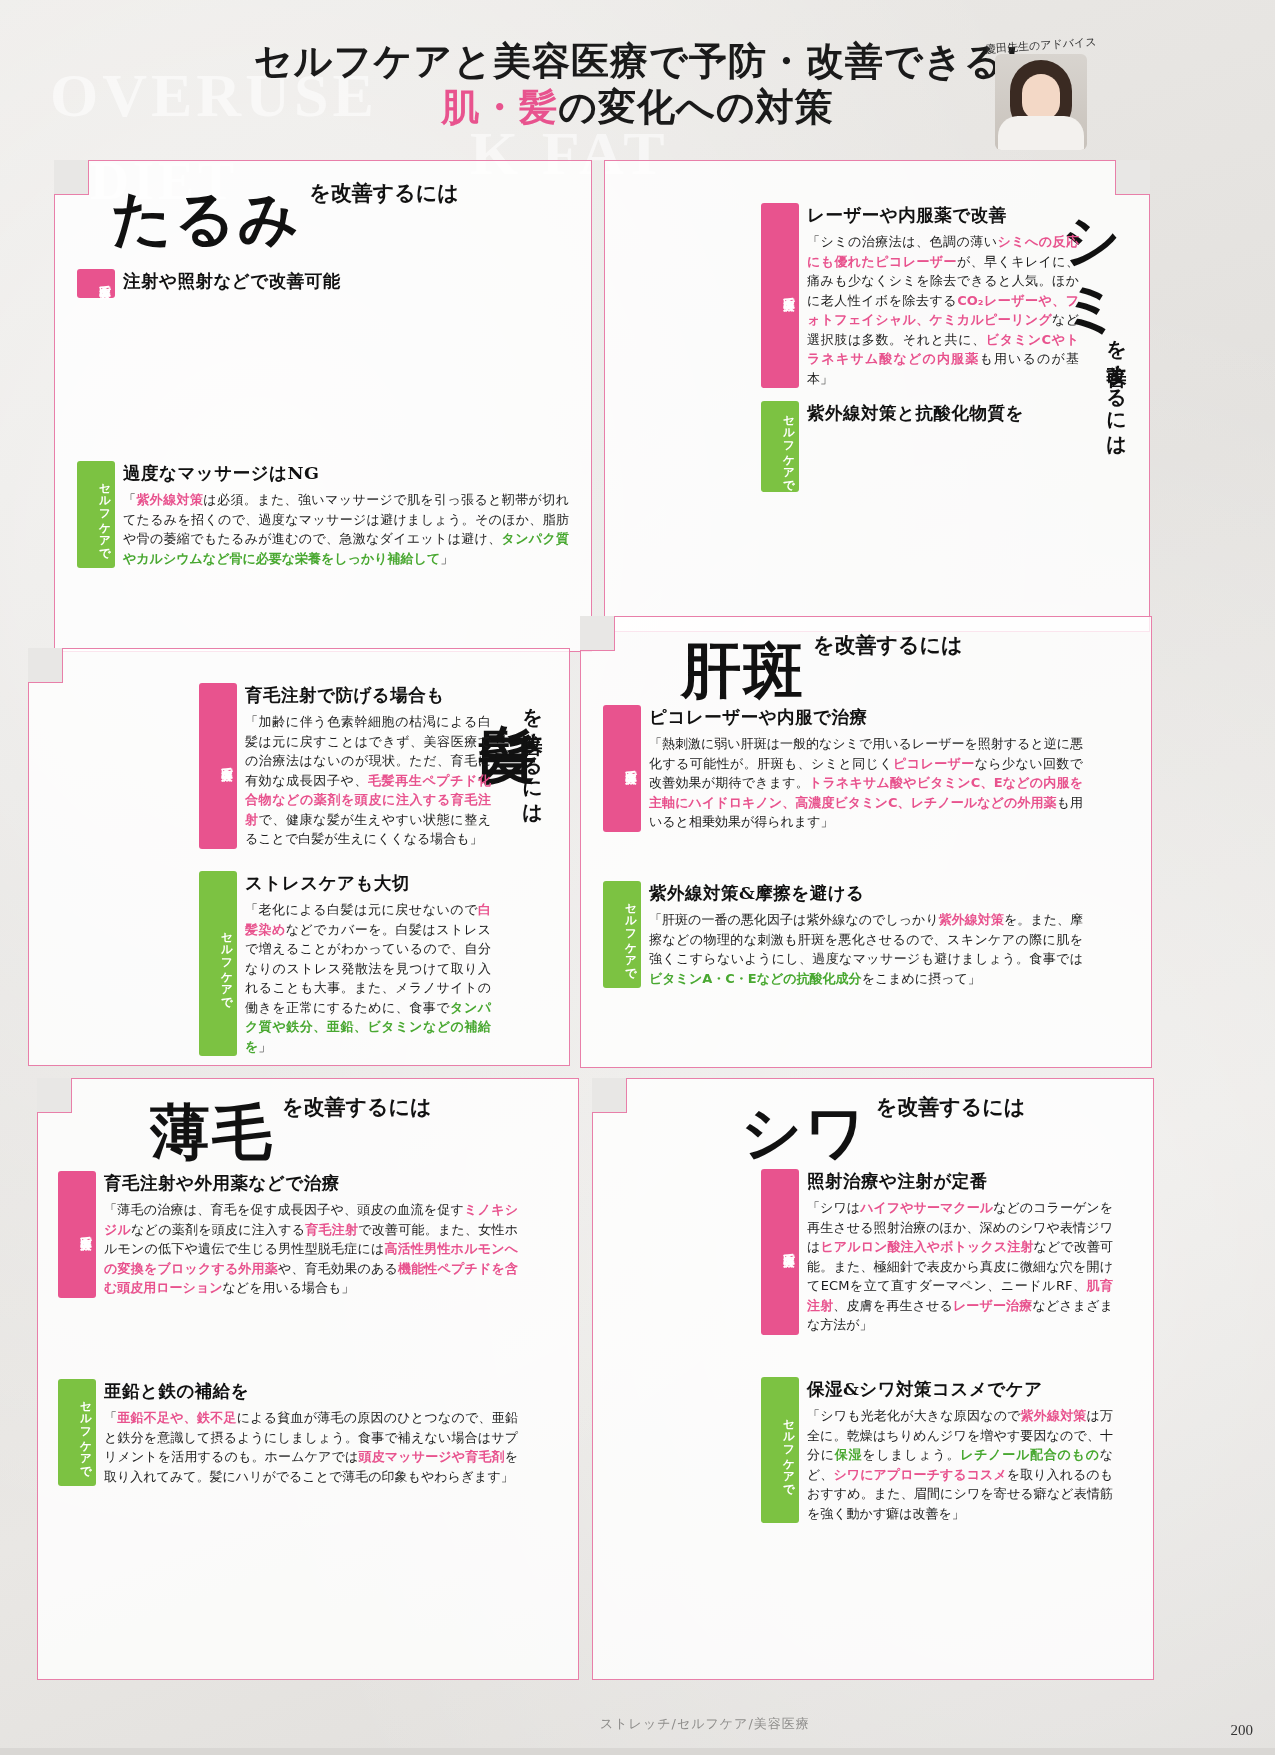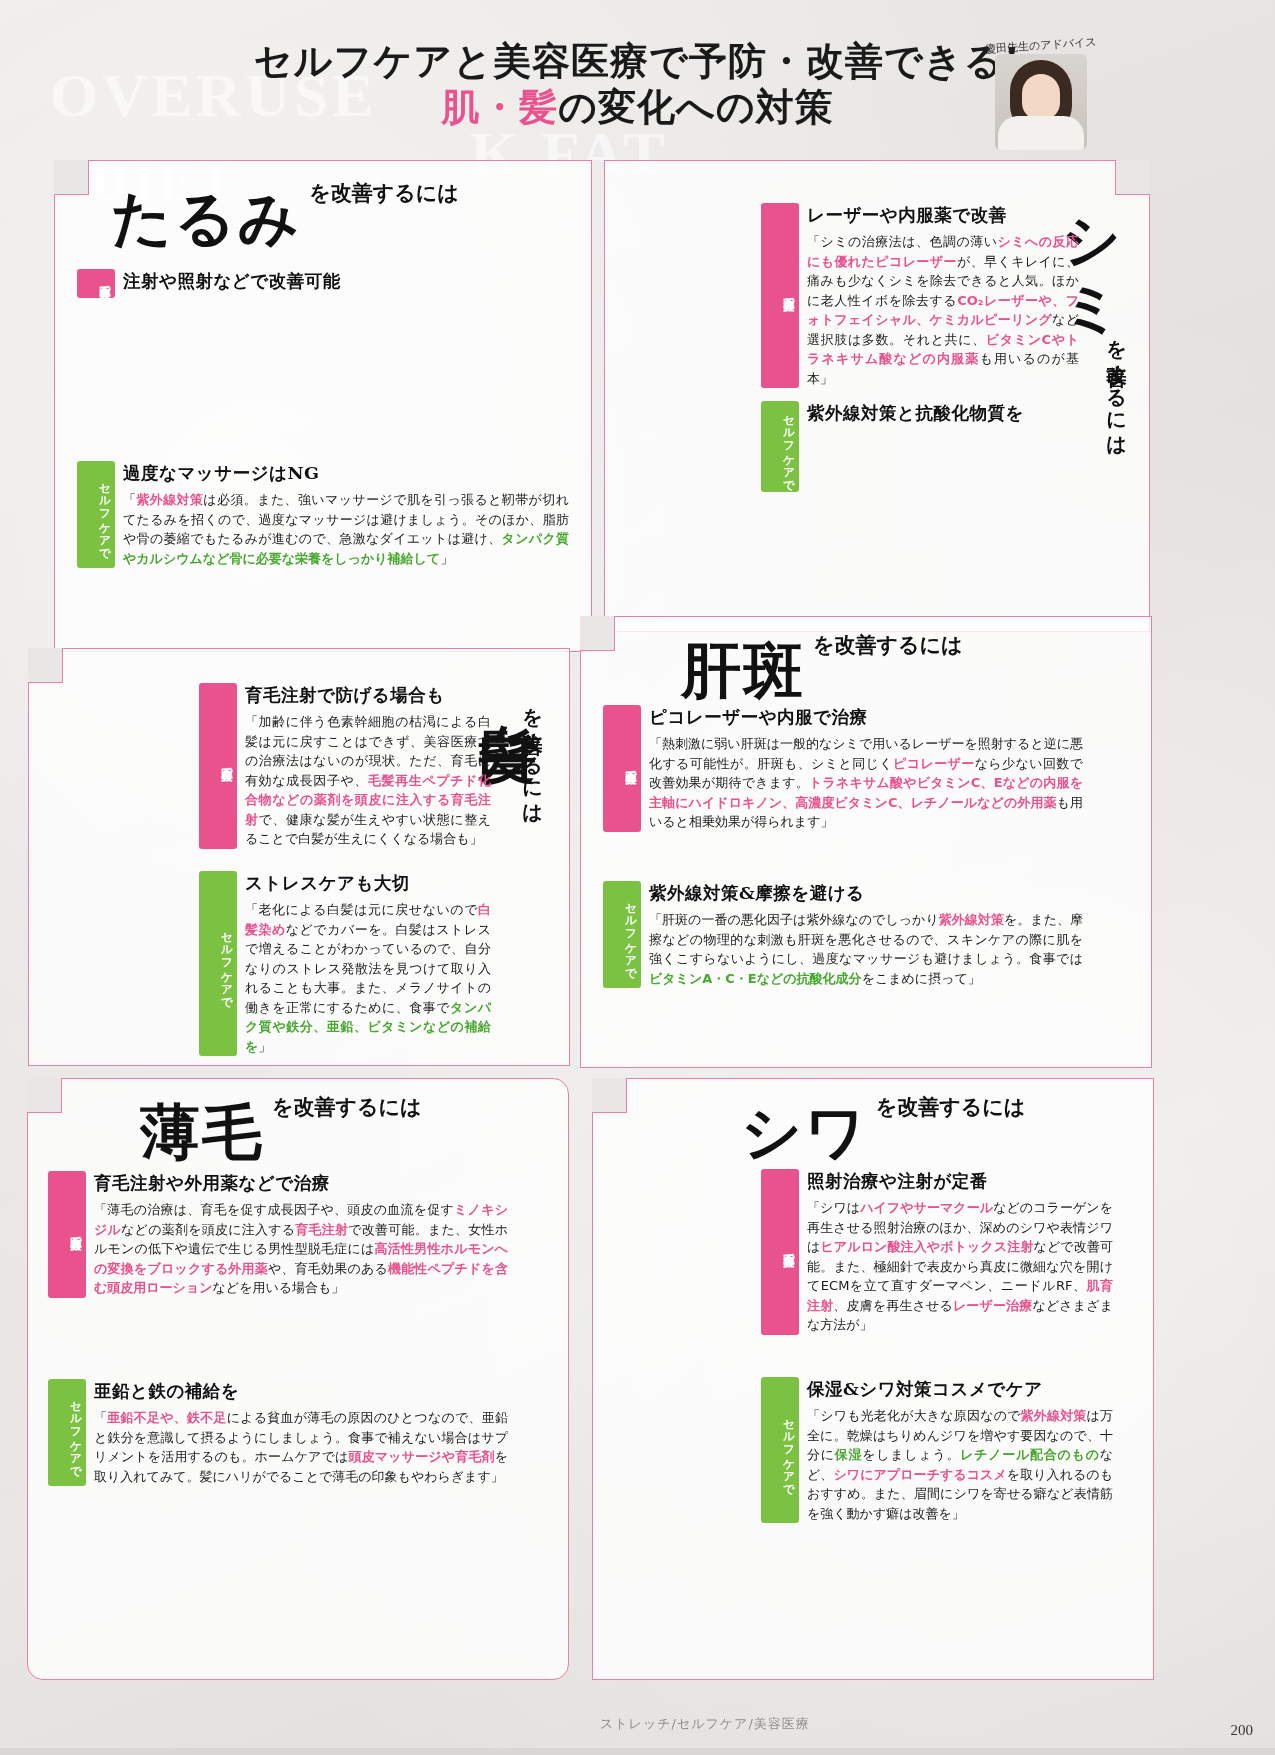--- a/index.html
+++ b/index.html
@@ -226,21 +226,21 @@
 
     <div class="block" style="left:22px;top:264px;width:480px;">
       <div class="tag self">セルフケアで</div>
       <div class="bcontent">
         <div class="bhead">紫外線対策&amp;摩擦を避ける</div>
         <div class="btext">「肝斑の一番の悪化因子は紫外線なのでしっかり<span class="pk">紫外線対策</span>を。また、摩擦などの物理的な刺激も肝斑を悪化させるので、スキンケアの際に肌を強くこすらないようにし、過度なマッサージも避けましょう。食事では<span class="gr">ビタミンA・C・Eなどの抗酸化成分</span>をこまめに摂って」</div>
       </div>
     </div>
   </div>
 
-  <div class="panel" style="left:27px;top:1078px;width:540px;height:600px;border-radius:16px;">
+  <div class="panel" style="left:37px;top:1078px;width:540px;height:600px;">
     <div class="title-h" style="left:112px;top:14px;">
       <span class="big">薄毛</span>
       <span class="small">を改善するには</span>
     </div>
 
     <div class="block" style="left:20px;top:92px;width:460px;">
       <div class="tag beauty">美容医療で</div>
       <div class="bcontent">
         <div class="bhead">育毛注射や外用薬などで治療</div>
         <div class="btext">「薄毛の治療は、育毛を促す成長因子や、頭皮の血流を促す<span class="pk">ミノキシジル</span>などの薬剤を頭皮に注入する<span class="pk">育毛注射</span>で改善可能。また、女性ホルモンの低下や遺伝で生じる男性型脱毛症には<span class="pk">高活性男性ホルモンへの変換をブロックする外用薬</span>や、育毛効果のある<span class="pk">機能性ペプチドを含む頭皮用ローション</span>などを用いる場合も」</div>

